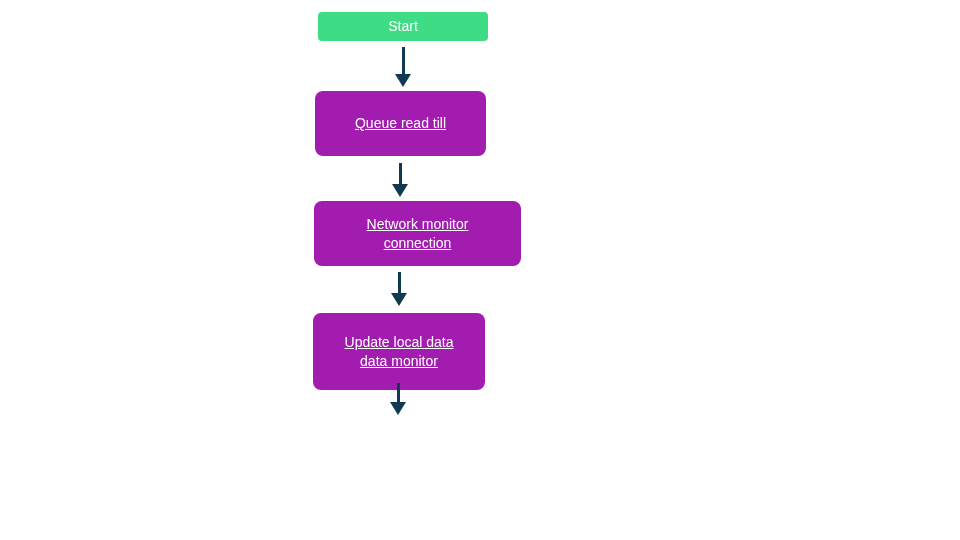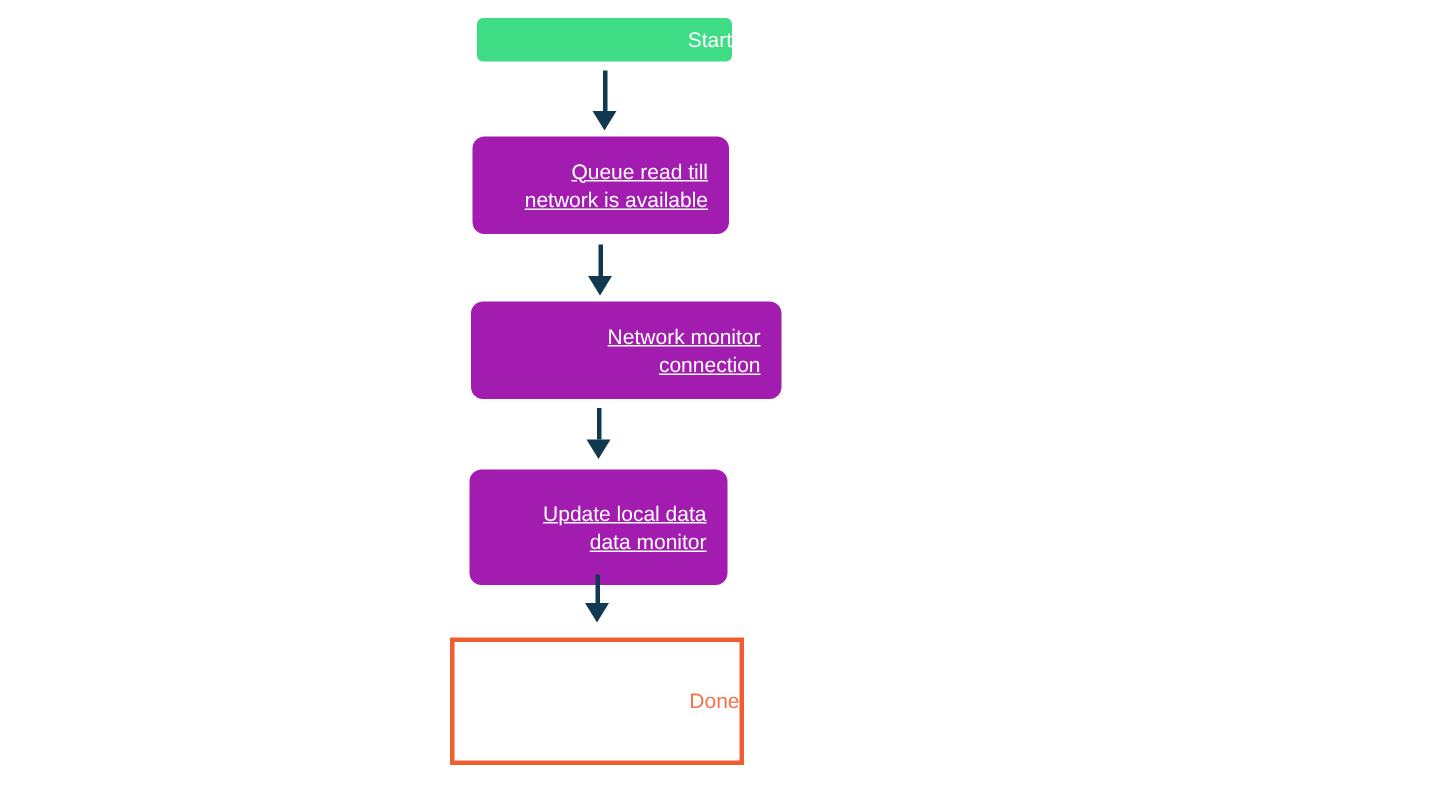--- a/index.html
+++ b/index.html
@@ -11,21 +11,21 @@
     width: 960px;
     height: 540px;
     background: #ffffff;
     overflow: hidden;
   }
 
   .node {
     position: absolute;
     display: flex;
     flex-direction: column;
-    align-items: flex-end;
+    align-items: center;
     justify-content: center;
     text-align: center;
     font-size: 14px;
     line-height: 19px;
   }
 
   .node-start {
     left: 318px; top: 12px;
     width: 170px; height: 29px;
     background: #3edc84;
@@ -86,21 +86,20 @@
     <span>Start</span>
   </div>
 
   <div class="arrow arrow-1">
     <div class="arrow-shaft"></div>
     <div class="arrow-head"></div>
   </div>
 
   <div class="node node-process node-queue">
     <span>Queue read till</span>
-    <span>network is available</span>
   </div>
 
   <div class="arrow arrow-2">
     <div class="arrow-shaft"></div>
     <div class="arrow-head"></div>
   </div>
 
   <div class="node node-process node-monitor">
     <span>Network monitor</span>
     <span>connection</span>
@@ -114,17 +113,14 @@
   <div class="node node-process node-update">
     <span>Update local data</span>
     <span>data monitor</span>
   </div>
 
   <div class="arrow arrow-4">
     <div class="arrow-shaft"></div>
     <div class="arrow-head"></div>
   </div>
 
-  <div class="node node-done">
-    <span>Done</span>
-  </div>
 
 </div>
 
 </body></html>

